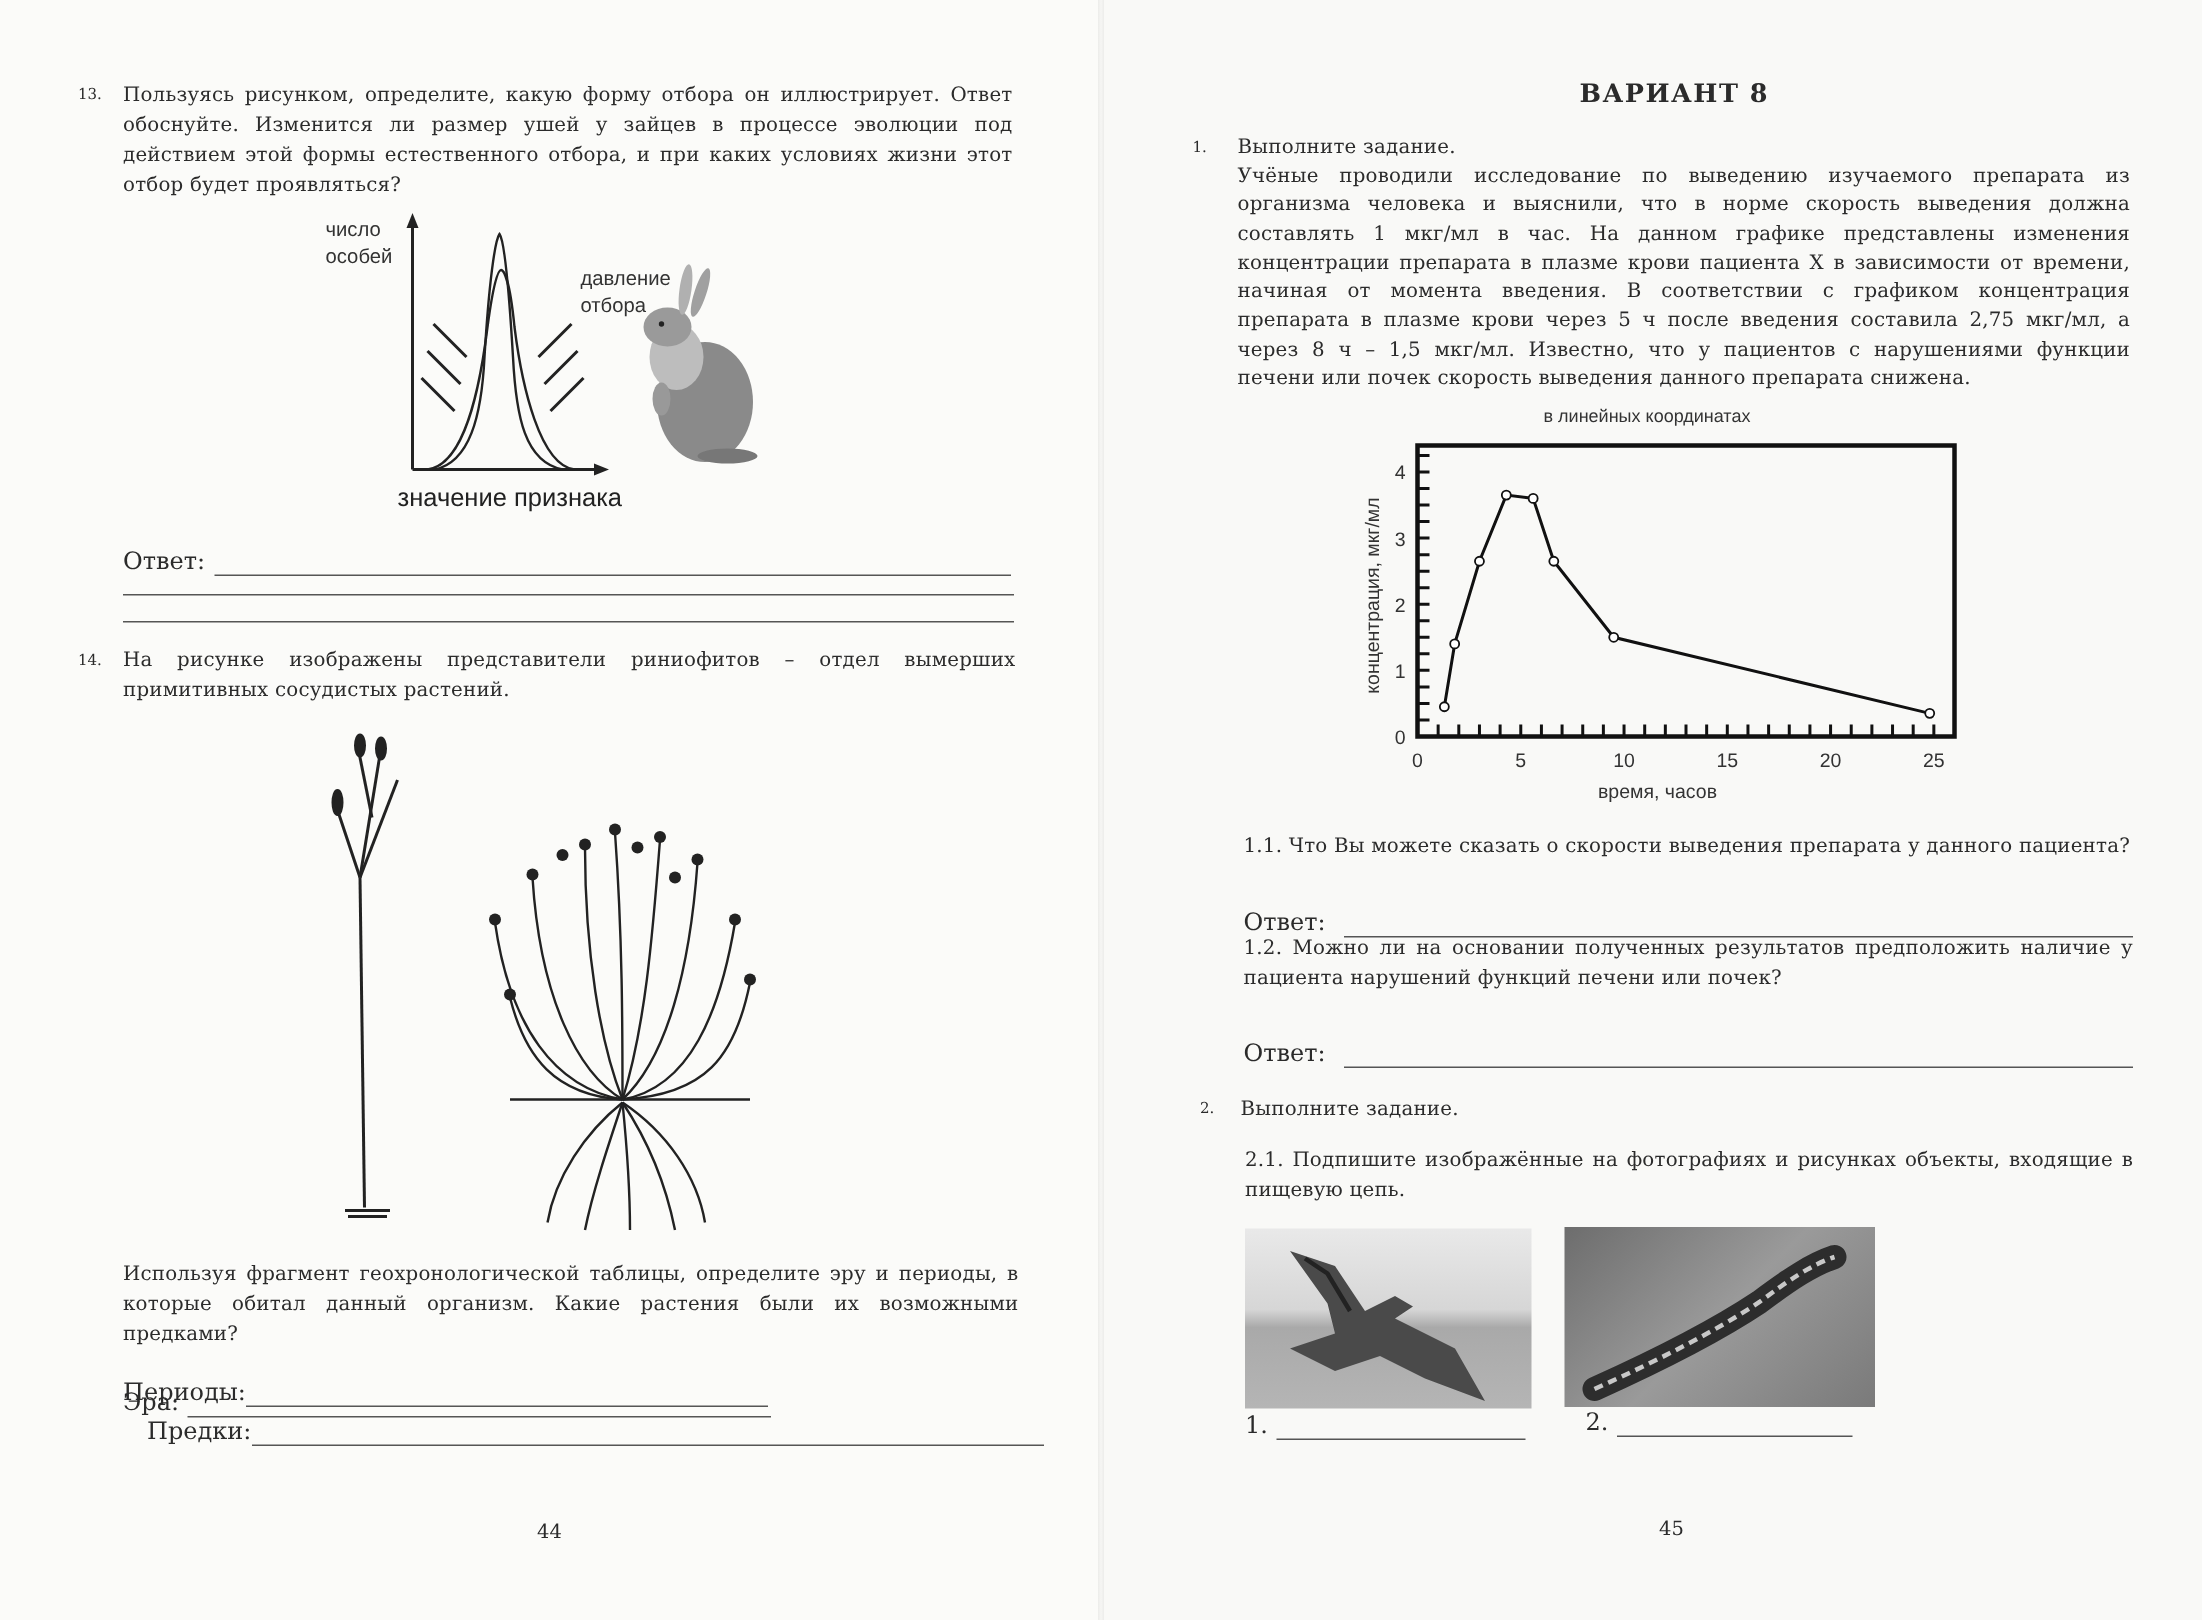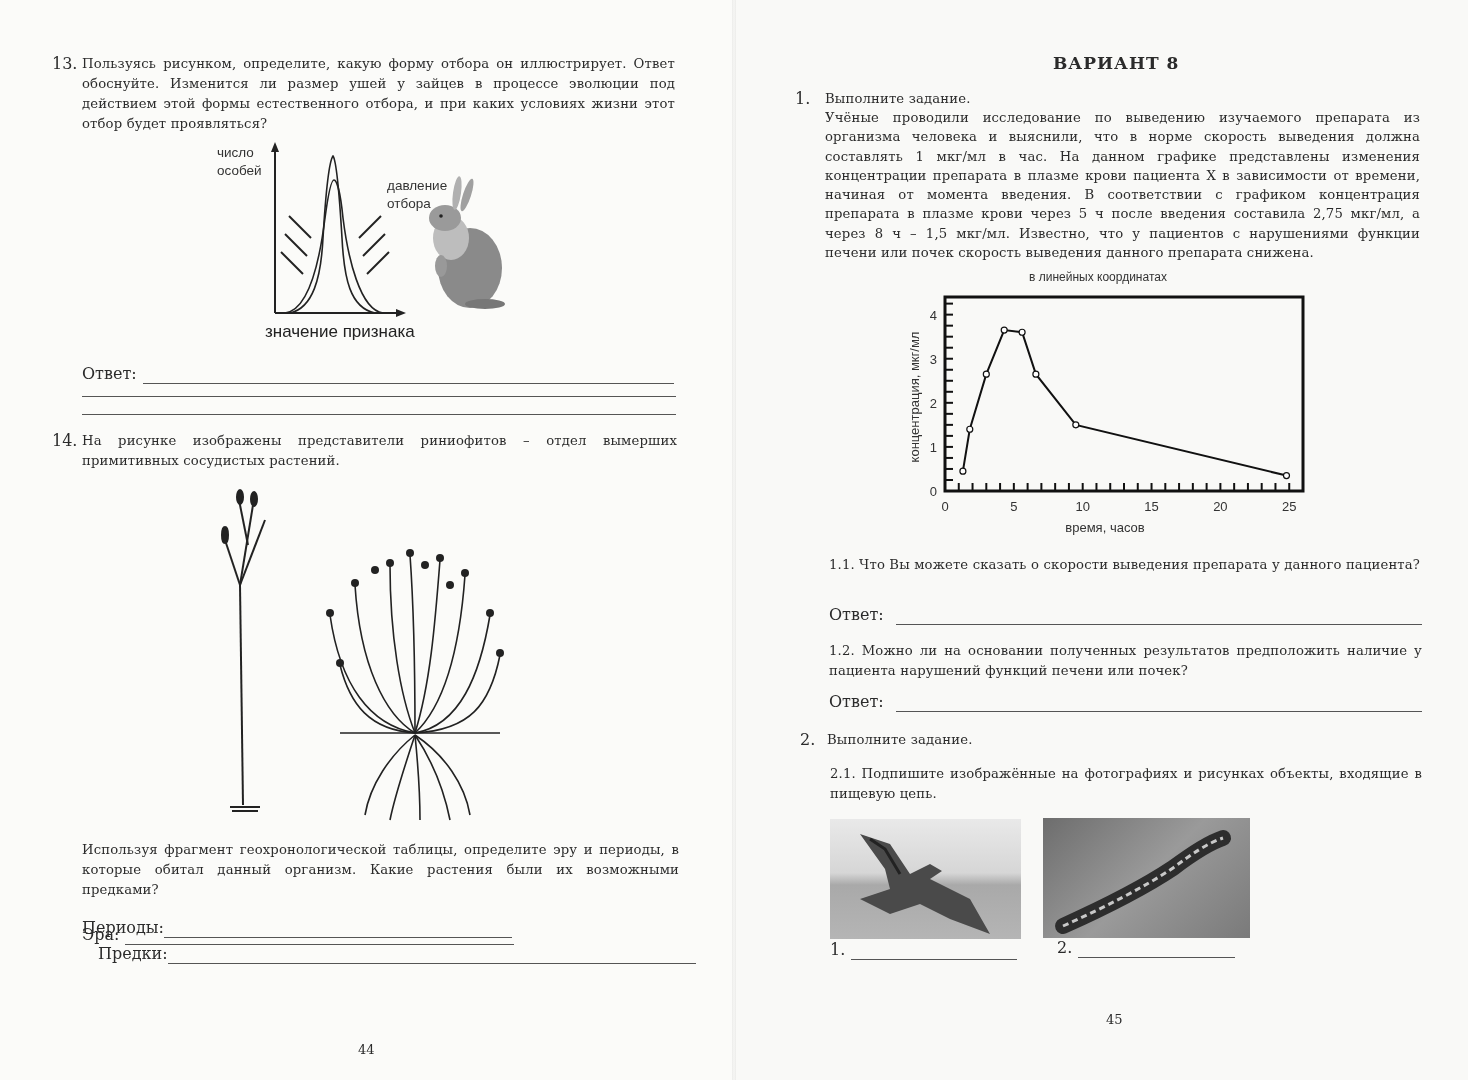--- a/index.html
+++ b/index.html
@@ -7,21 +7,21 @@
     width:1468px; height:1080px; position:relative; overflow:hidden;
     background:#f7f7f5;
     font-family:"DejaVu Serif", serif; color:#2b2b2b;
   }
   .page { position:absolute; top:0; height:1080px; background:#fbfbf9; }
   .page.left { left:0; width:734px; }
   .page.right { left:734px; width:734px; background:#f9f9f7; }
   .spine { position:absolute; left:732px; top:0; width:4px; height:1080px;
     background:linear-gradient(to right,#ececea,#f6f6f4,#ececea); }
   .txt { position:absolute; font-size:13.2px; line-height:20px; text-align:justify; letter-spacing:0.15px; }
-  .num { position:absolute; font-size:16px; line-height:20px; }
+  .num { position:absolute; font-size:10px; line-height:20px; }
   .answer-row { position:absolute; font-size:16px; line-height:20px; display:flex; align-items:flex-end; }
   .answer-row .line { flex:1; border-bottom:1px solid #555; margin-left:6px; height:14px; }
   .rule { position:absolute; border-bottom:1px solid #555; height:0; }
   .sans { font-family:"Liberation Sans", sans-serif; }
   .title { position:absolute; font-weight:bold; font-size:17px; letter-spacing:1px; }
   .pagenum { position:absolute; font-size:13px; }
   .photo { position:absolute; overflow:hidden; }
 </style>
 </head>
 <body>
@@ -130,21 +130,21 @@
 </div>
 <div class="answer-row" style="left:82px;top:918px;width:430px;justify-content:center;">
   <span>Периоды:</span>
   <span class="line" style="margin-left:0"></span>
 </div>
 <div class="answer-row" style="left:82px;top:944px;width:598px;margin-left:16px;">
   <span>Предки:</span>
   <span class="line" style="margin-left:0"></span>
 </div>
 
-<div class="pagenum" style="left:358px;top:1014px;margin-top:28px;">44</div>
+<div class="pagenum" style="left:358px;top:1014px;">44</div>
 
 <div class="title" style="left:1053px;top:53px;">ВАРИАНТ 8</div>
 
 <div class="num" style="left:795px;top:89px;">1.</div>
 <div class="txt" style="left:825px;top:89px;width:595px;">Выполните задание.</div>
 <div class="txt" style="left:825px;top:108px;width:595px;line-height:19.3px;">Учёные проводили исследование по выведению изучаемого препарата из организма человека и выяснили, что в норме скорость выведения должна составлять 1 мкг/мл в час. На данном графике представлены изменения концентрации препарата в плазме крови пациента X в зависимости от времени, начиная от момента введения. В соответствии с графиком концентрация препарата в плазме крови через 5 ч после введения составила 2,75 мкг/мл, а через 8 ч – 1,5 мкг/мл. Известно, что у пациентов с нарушениями функции печени или почек скорость выведения данного препарата снижена.</div>
 
 <svg id="chart" style="position:absolute;left:895px;top:265px;" width="420" height="280">
   <text id="chart-title" x="203" y="16" text-anchor="middle" font-size="12" font-family="Liberation Sans, sans-serif" fill="#333">в линейных координатах</text>
   <rect x="50" y="32" width="358" height="194" fill="none" stroke="#111" stroke-width="3"></rect>
@@ -218,21 +218,21 @@
     </g>
   <text x="210" y="267" text-anchor="middle" font-size="13" font-family="Liberation Sans, sans-serif" fill="#333">время, часов</text>
   <text transform="translate(24,132) rotate(-90)" text-anchor="middle" font-size="13" font-family="Liberation Sans, sans-serif" fill="#333">концентрация, мкг/мл</text>
 </svg>
 
 <div class="txt" style="left:829px;top:555px;width:593px;">1.1. Что Вы можете сказать о скорости выведения препарата у данного пациента?</div>
 <div class="answer-row" style="left:829px;top:605px;width:593px;">
   <span>Ответ:</span>
   <span class="line" style="margin-left:12px"></span>
 </div>
-<div class="txt" style="left:829px;top:641px;width:593px;">1.2. Можно ли на основании полученных результатов предположить наличие у пациента нарушений функций печени или почек?</div>
+<div class="txt" style="left:829px;top:623px;width:593px;">1.2. Можно ли на основании полученных результатов предположить наличие у пациента нарушений функций печени или почек?</div>
 <div class="answer-row" style="left:829px;top:692px;width:593px;">
   <span>Ответ:</span>
   <span class="line" style="margin-left:12px"></span>
 </div>
 
 <div class="num" style="left:800px;top:730px;">2.</div>
 <div class="txt" style="left:827px;top:730px;width:595px;">Выполните задание.</div>
 <div class="txt" style="left:830px;top:764px;width:592px;">2.1. Подпишите изображённые на фотографиях и рисунках объекты, входящие в пищевую цепь.</div>
 
 <div class="photo" style="left:830px;top:819px;width:191px;height:120px;background:linear-gradient(#e9e9e9 0%,#d6d6d6 45%,#a9a9a9 55%,#b5b5b5 100%);">

